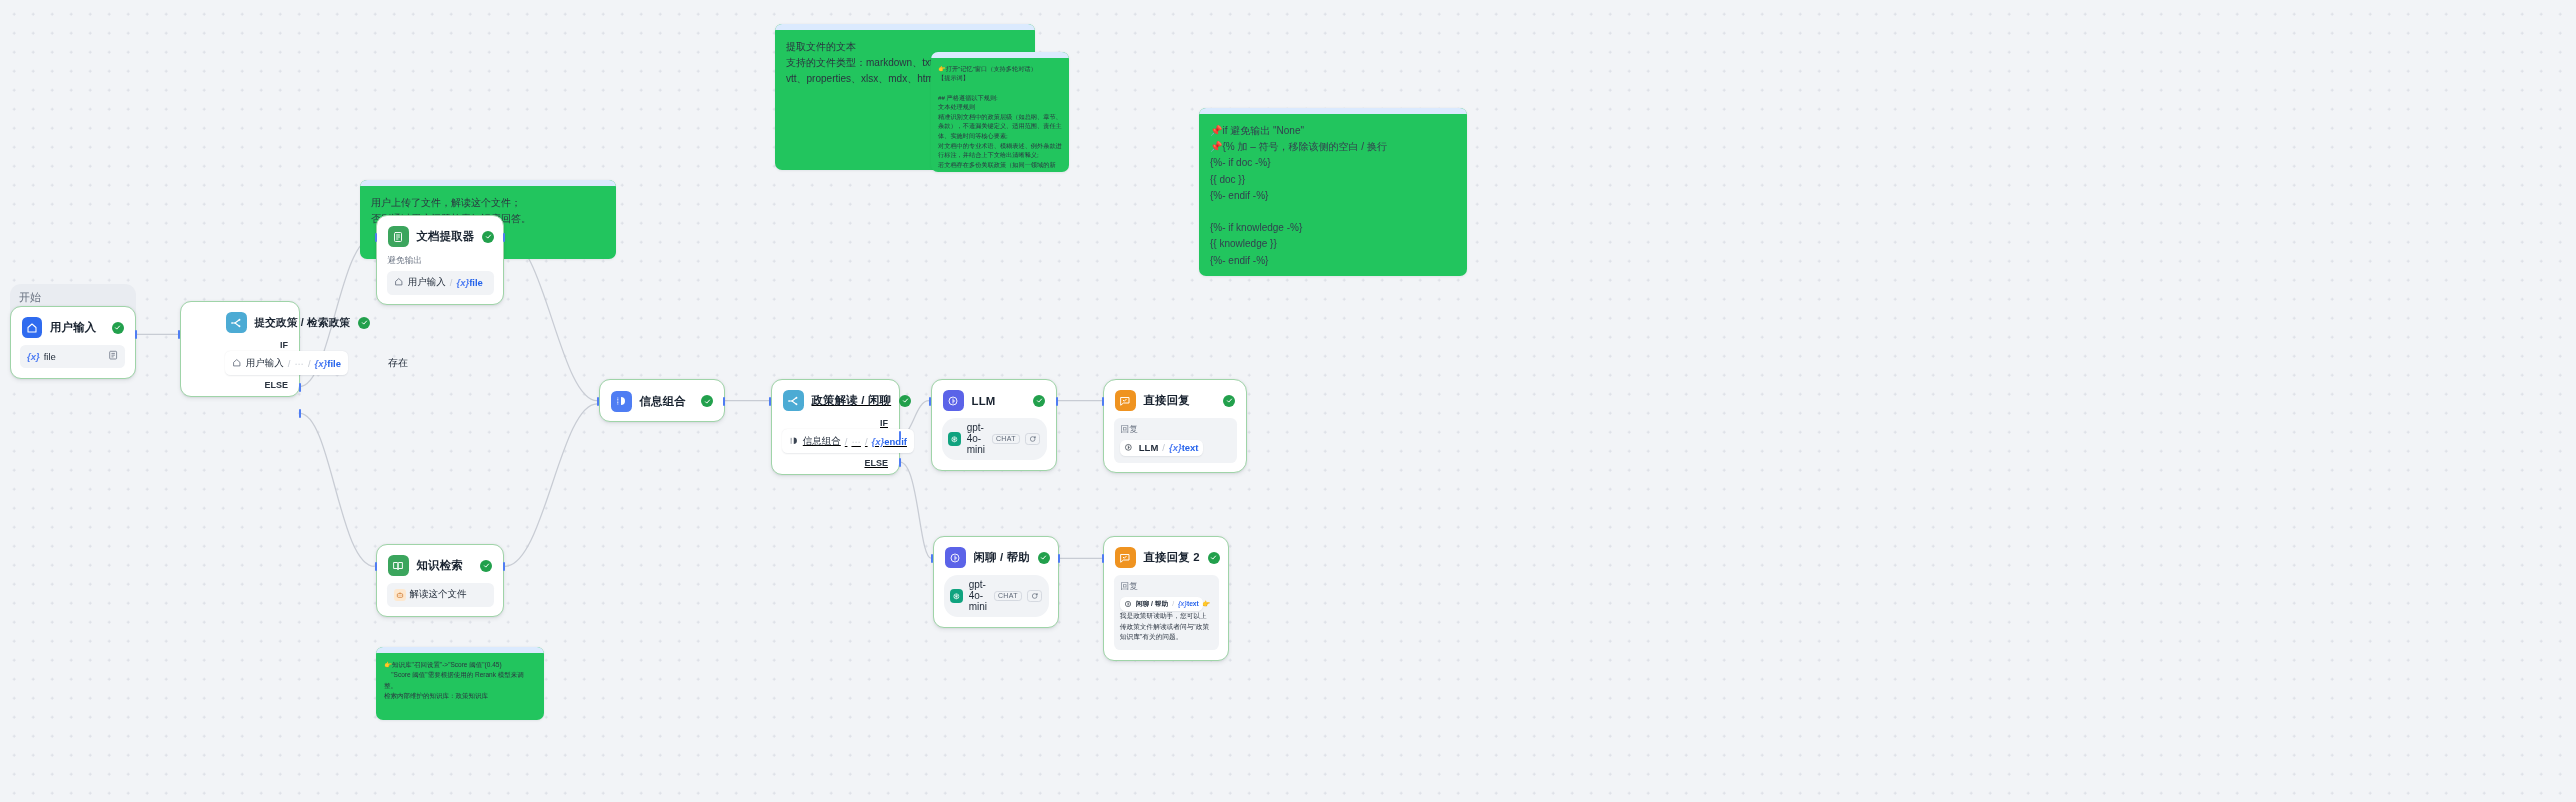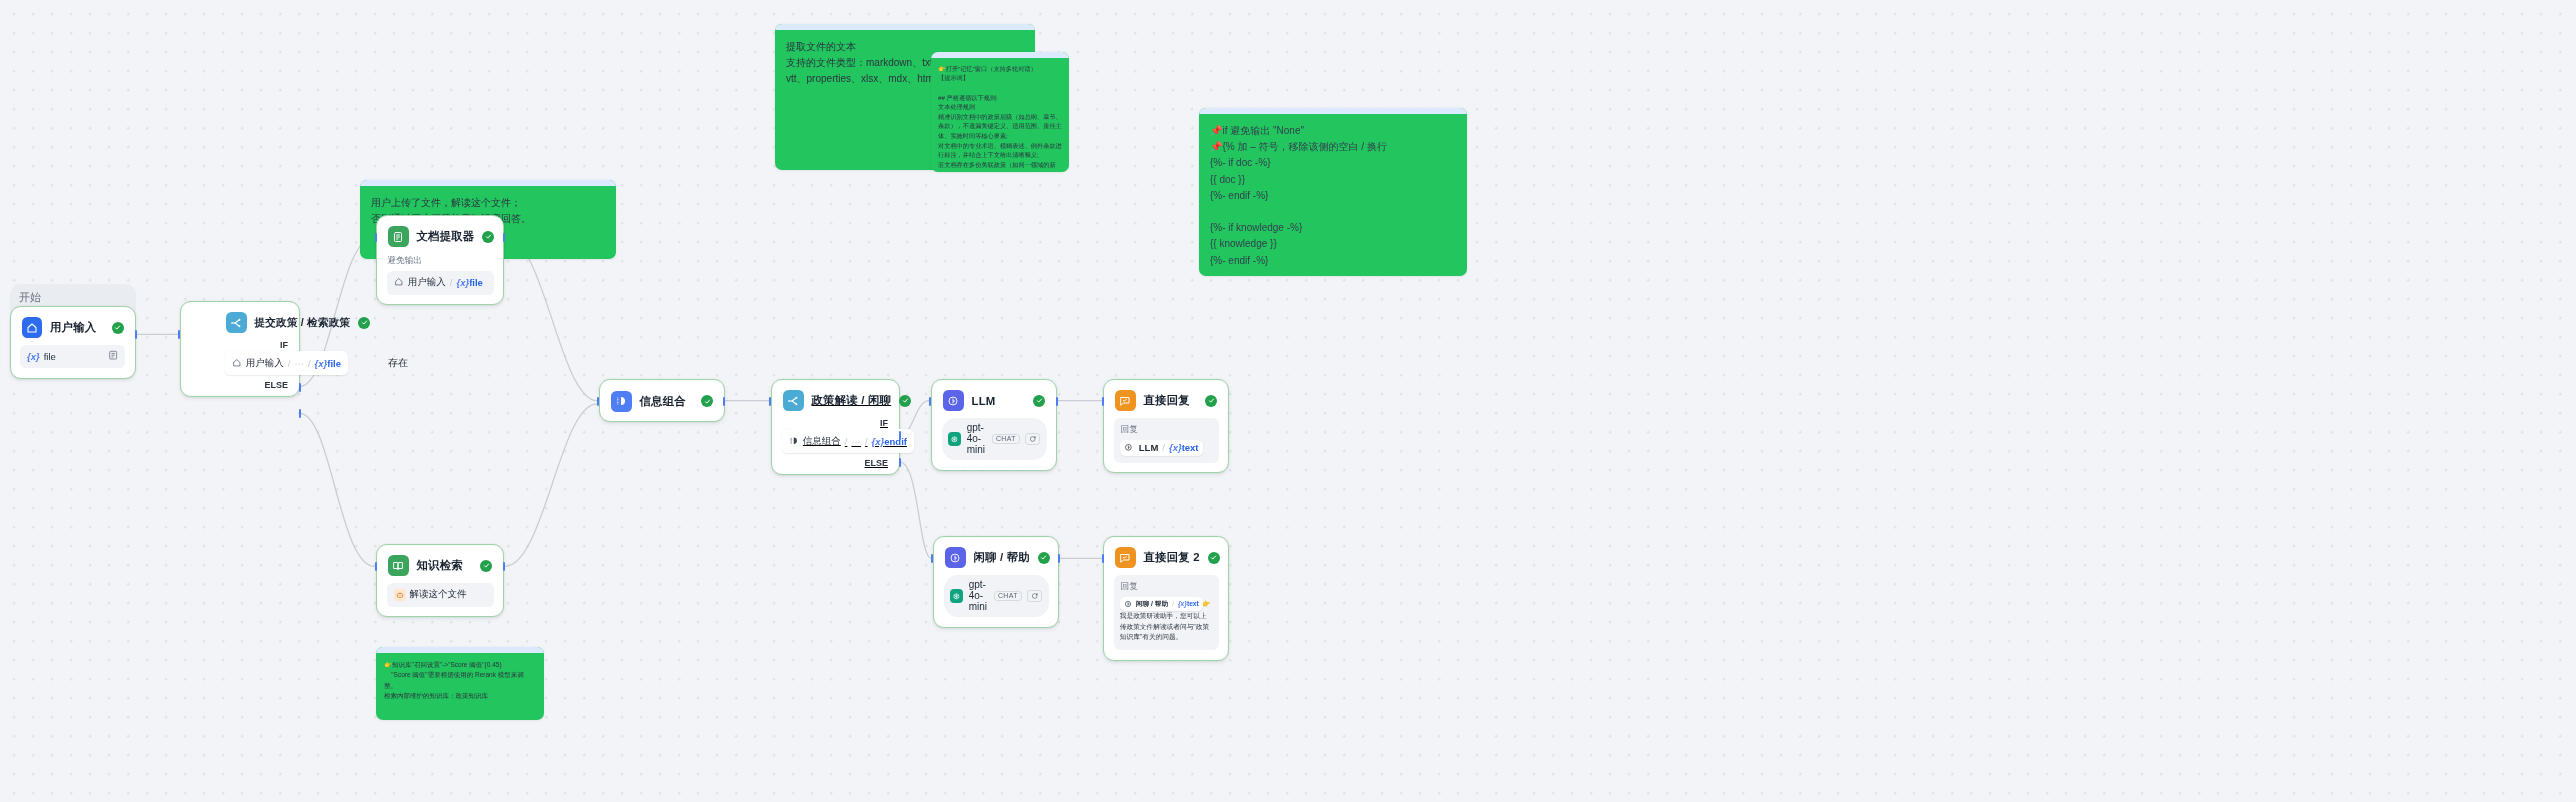--- a/index.html
+++ b/index.html
@@ -444,21 +444,21 @@
             <circle cx="11" cy="12" r="7"></circle>
             <path d="M18 4v5M15.5 6.5h5"></path>
           </svg>
       </span>
     </div>
   </div>
 </div>
 <div class="port" style="left:931px; top:554px;"></div>
 <div class="port" style="left:1058px; top:554px;"></div>
 
-<div class="node" style="left:1103px; top:379px; width:126px;">
+<div class="node" style="left:1103px; top:379px; width:144px;border-radius:13px;">
   <div class="node-head">
     <span class="node-icon" style="background:#ef9320;">
       <svg width="12" height="12" viewBox="0 0 24 24" fill="none" stroke="#fff" stroke-width="1.9" stroke-linecap="round" stroke-linejoin="round">
           <path d="M4 5h16v11H9l-5 4z"></path>
           <path d="M8.5 10.5l2 2 4-4"></path>
         </svg>
     </span>
     <span class="node-title">直接回复</span>
     <span class="status-dot">
       <svg width="7" height="7" viewBox="0 0 24 24" fill="none" stroke="#fff" stroke-width="3.4" stroke-linecap="round" stroke-linejoin="round">

